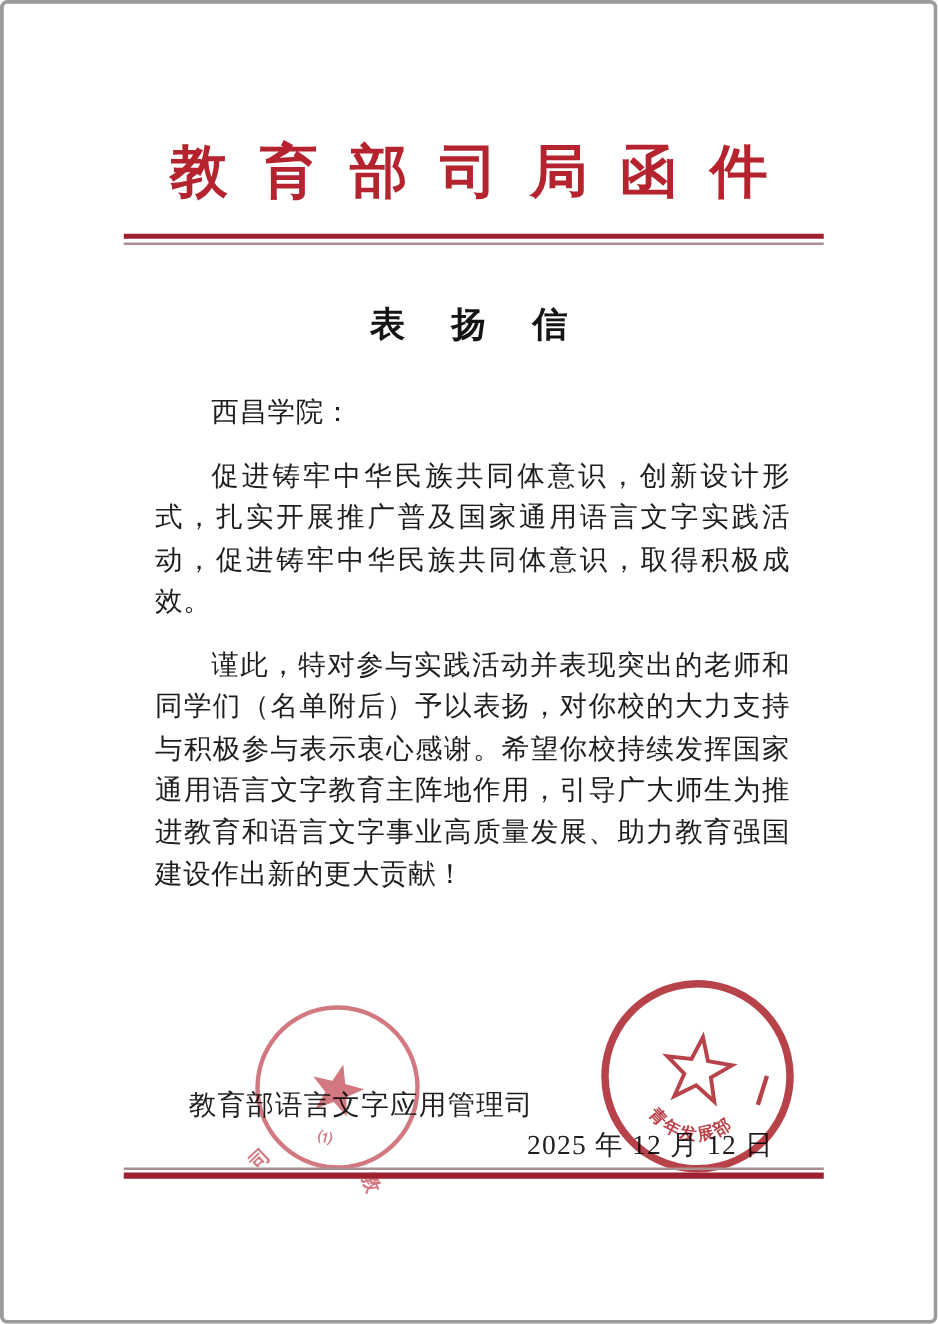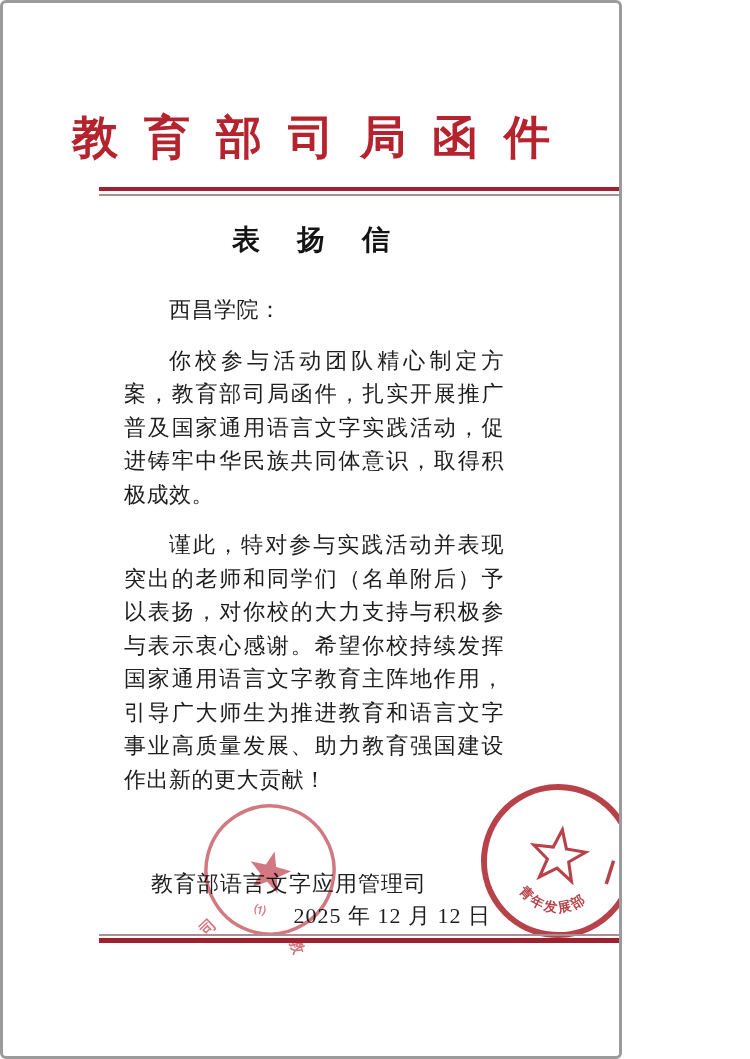--- a/index.html
+++ b/index.html
@@ -1,18 +1,18 @@
 <!DOCTYPE html>
 <html lang="zh"><head>
 <meta charset="utf-8">
 <style>
   html,body { margin:0; padding:0; background:#ffffff; }
   .page {
     position:relative;
-    width:622px; height:1059px;
+    width:750px; height:1059px;
     box-sizing:border-box;
     background:#ffffff;
     border:3px solid #9b9b9b;
     border-radius:6px;
     overflow:hidden;
     font-family:"Liberation Serif","DejaVu Serif",serif;
   }
   .letterhead-title {
     margin-top:104px;
     text-align:center;
@@ -22,21 +22,21 @@
     letter-spacing:26px;
     text-indent:26px;
     white-space:nowrap;
   }
   .rule { position:absolute; left:96px; width:560px; }
   .rule-top-thick { top:184px; height:4px; background:#9e2130; }
   .rule-top-thin  { top:191px; height:2px; background:#a98f91; }
   .rule-bot-thin  { top:931px; height:2px; background:#a98f91; }
   .rule-bot-thick { top:935px; height:5px; background:#9e2130; }
   .doc-title {
-    margin-top:52px;
+    margin-top:72px;
     text-align:center;
     font-size:28px;
     font-weight:bold;
     color:#141414;
     letter-spacing:15px;
     text-indent:15px;
   }
   .body-text {
     margin:34px 98px 0 104px;
     font-size:22px;
@@ -81,21 +81,21 @@
 
   <div class="letterhead-title">教育部司局函件</div>
 
   <div class="rule rule-top-thick"></div>
   <div class="rule rule-top-thin"></div>
 
   <div class="doc-title">表 扬 信</div>
 
   <div class="body-text">
     <p class="salutation">西昌学院：</p>
-    <p>你校参与活动团队精心制定方案，教育部司局函件，扎实开展推广普及国家通用语言文字实践活动，促进铸牢中华民族共同体意识，取得积极成效。</p>
+    <p>促进铸牢中华民族共同体意识，创新设计形式，扎实开展推广普及国家通用语言文字实践活动，促进铸牢中华民族共同体意识，取得积极成效。</p>
     <p>谨此，特对参与实践活动并表现突出的老师和同学们（名单附后）予以表扬，对你校的大力支持与积极参与表示衷心感谢。希望你校持续发挥国家通用语言文字教育主阵地作用，引导广大师生为推进教育和语言文字事业高质量发展、助力教育强国建设作出新的更大贡献！</p>
   </div>
 
   <div class="sign-row">
     <span class="sign-left">教育部语言文字应用管理司</span>
   </div>
 
   <div class="date-row">2025 年 12 月 12 日</div>
 
   <svg class="seal seal-left" width="154" height="154" viewBox="0 0 154 154">

